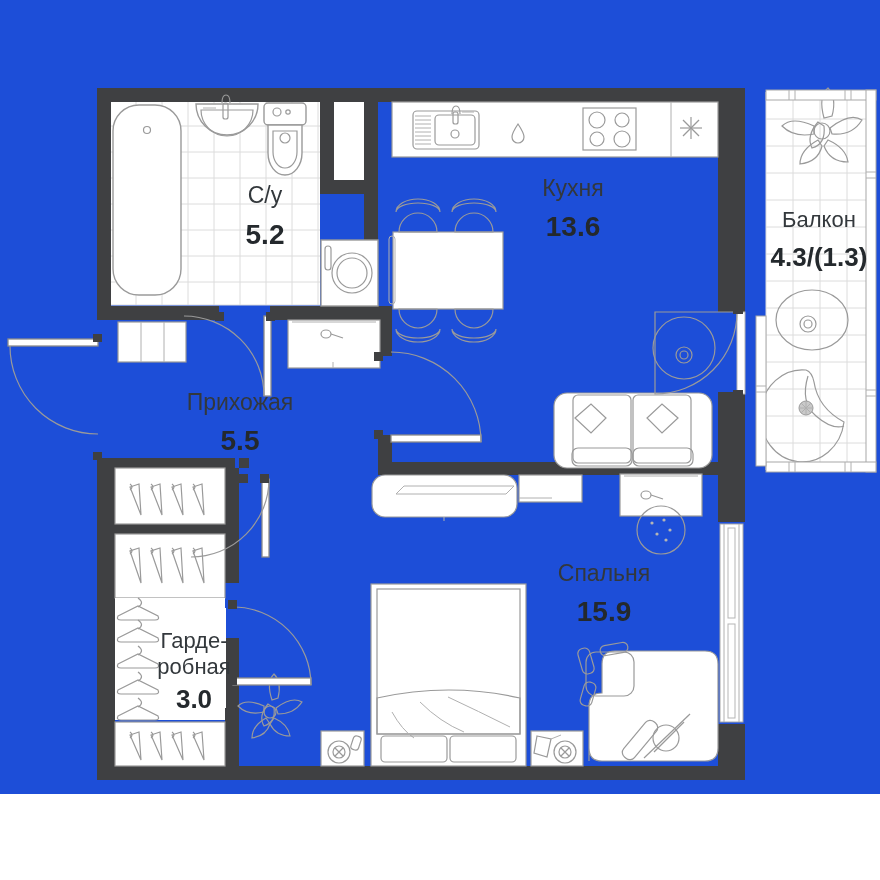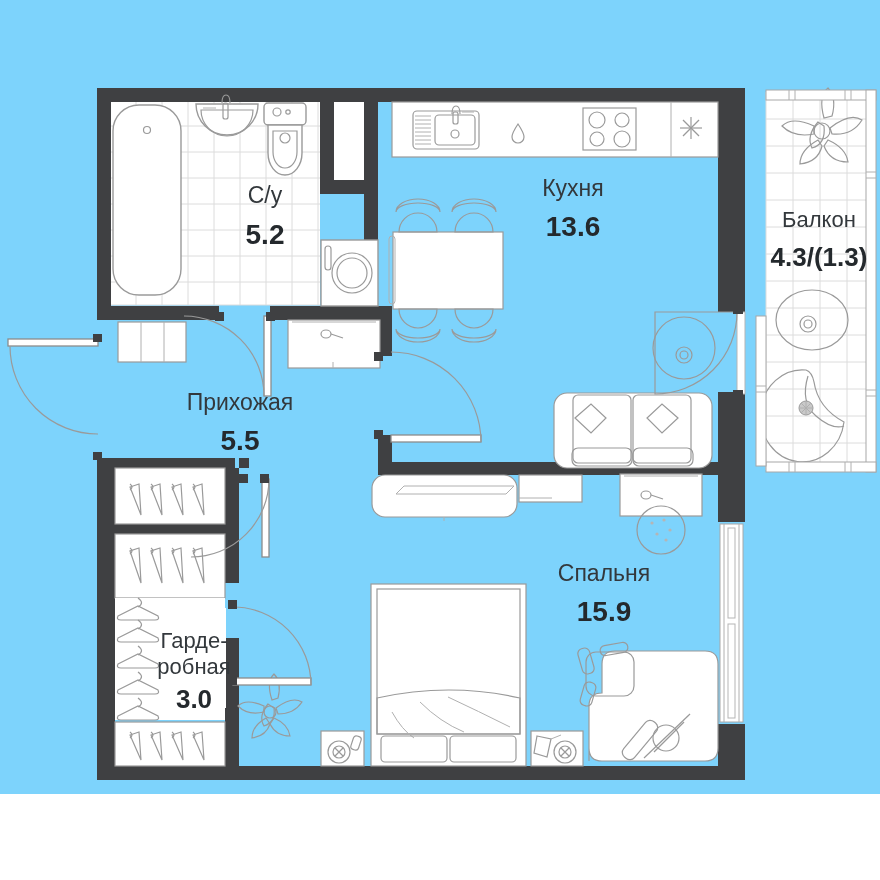--- a/index.html
+++ b/index.html
@@ -10,21 +10,21 @@
   body {
     width: 880px;
     height: 880px;
     font-family: "Liberation Sans", sans-serif;
     overflow: hidden;
   }
   #plan-root {
     position: relative;
     width: 880px;
     height: 794px;
-    background: #7dd3fc;
+    background: #1d4ed8;
     text-decoration: underline;
   }
   svg#floorplan {
     display: block;
     width: 880px;
     height: 880px;
   }
   .wall { fill: #3f4042; }
   .tile-line { stroke: #dcdcdc; stroke-width: 1; fill: none; }
   .furn { fill: #ffffff; stroke: #9a9a9a; stroke-width: 1.2; }

